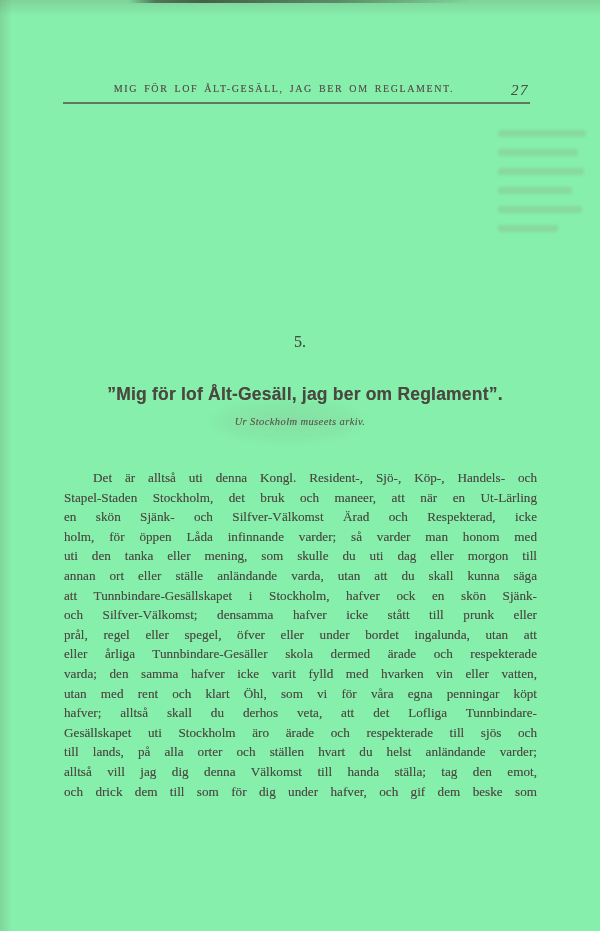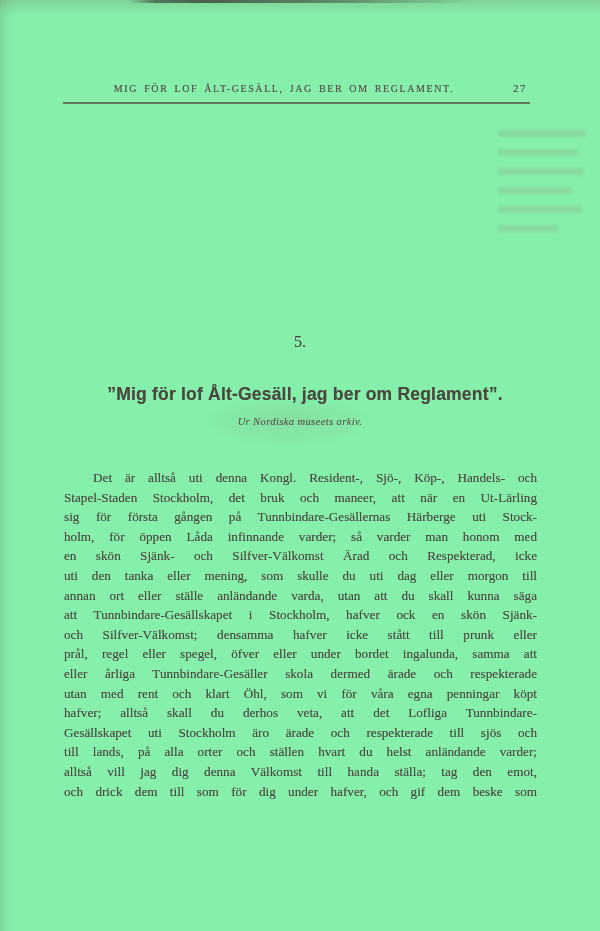--- a/index.html
+++ b/index.html
@@ -18,22 +18,22 @@
     background:linear-gradient(180deg,rgba(104,99,82,.20),rgba(104,99,82,0));}
   .left-shade{position:absolute;top:0;left:0;width:12px;height:100%;
     background:linear-gradient(90deg,rgba(92,87,72,.16),rgba(92,87,72,0));}
   .top-strip{position:absolute;top:0;left:128px;width:342px;height:3px;border-radius:2px;
     background:linear-gradient(90deg,rgba(42,40,34,0) 0%,rgba(42,40,34,.55) 8%,rgba(42,40,34,.68) 22%,rgba(42,40,34,.42) 62%,rgba(42,40,34,0) 100%);
     filter:blur(.4px);}
   .running-title{position:absolute;top:83px;left:64px;width:440px;
     text-align:center;font-size:10px;line-height:12px;letter-spacing:1.6px;word-spacing:2px;
     color:#55524a;text-shadow:0 0 .6px rgba(85,82,74,.55);}
   .page-number{position:absolute;top:82px;left:506px;width:28px;
-    text-align:center;font-size:11px;letter-spacing:1.5px;color:#504e46;
-    text-shadow:0 0 .6px rgba(80,78,70,.5);}
+    text-align:center;font-size:15px;letter-spacing:1.5px;color:#504e46;
+    text-shadow:0 0 .6px rgba(80,78,70,.5);font-style:italic;}
   .header-rule{position:absolute;top:102px;left:63px;width:467px;height:1.5px;
     background:#5c584e;opacity:.8;}
   .ghost-lines{position:absolute;top:130px;left:498px;width:96px;}
   .ghost-lines div{height:7px;margin-bottom:12px;border-radius:3px;
     background:rgba(138,132,110,.20);filter:blur(1.6px);}
   .section-number{position:absolute;top:333px;left:0;width:100%;
     text-align:center;font-size:16px;color:#4b4940;text-shadow:0 0 .5px rgba(75,73,64,.5);}
   .page-title{position:absolute;top:379px;left:0;width:100%;margin:5px;
     text-align:center;font-family:"Liberation Sans","DejaVu Sans",sans-serif;
     font-size:17.5px;font-weight:bold;letter-spacing:.2px;color:#4a4840;
@@ -77,34 +77,34 @@
     <div style="width:84px"></div>
     <div style="width:60px"></div>
   </div>
 
   <div class="section-number">5.</div>
 
   <h1 class="page-title">”Mig för lof Ålt-Gesäll, jag ber om Reglament”.</h1>
 
   <div class="stain"></div>
 
-  <div class="source-line">Ur Nordiska museets arkiv.</div>
+  <div class="source-line">Ur Stockholm museets arkiv.</div>
 
   <div class="body-text">
       <div class="text-line">Det är alltså uti denna Kongl. Resident-, Sjö-, Köp-, Handels- och</div>
       <div class="text-line">Stapel-Staden Stockholm, det bruk och maneer, att när en Ut-Lärling</div>
-      <div class="text-line">sig för första gången på Tunnbindare-Gesällernas Härberge uti Stock-</div>
+      <div class="text-line">en skön Sjänk- och Silfver-Välkomst Ärad och Respekterad, icke</div>
       <div class="text-line">holm, för öppen Låda infinnande varder; så varder man honom med</div>
-      <div class="text-line">en skön Sjänk- och Silfver-Välkomst Ärad och Respekterad, icke</div>
       <div class="text-line">uti den tanka eller mening, som skulle du uti dag eller morgon till</div>
       <div class="text-line">annan ort eller ställe anländande varda, utan att du skall kunna säga</div>
       <div class="text-line">att Tunnbindare-Gesällskapet i Stockholm, hafver ock en skön Sjänk-</div>
       <div class="text-line">och Silfver-Välkomst; densamma hafver icke stått till prunk eller</div>
-      <div class="text-line">prål, regel eller spegel, öfver eller under bordet ingalunda, samma att</div>
+      <div class="text-line">prål, regel eller spegel, öfver eller under bordet ingalunda, utan att</div>
       <div class="text-line">eller årliga Tunnbindare-Gesäller skola dermed ärade och respekterade</div>
+      <div class="text-line">varda; den samma hafver icke varit fylld med hvarken vin eller vatten,</div>
       <div class="text-line">utan med rent och klart Öhl, som vi för våra egna penningar köpt</div>
       <div class="text-line">hafver; alltså skall du derhos veta, att det Lofliga Tunnbindare-</div>
       <div class="text-line">Gesällskapet uti Stockholm äro ärade och respekterade till sjös och</div>
       <div class="text-line">till lands, på alla orter och ställen hvart du helst anländande varder;</div>
       <div class="text-line">alltså vill jag dig denna Välkomst till handa ställa; tag den emot,</div>
       <div class="text-line">och drick dem till som för dig under hafver, och gif dem beske som</div>
     </div>
 
 </div>
 

